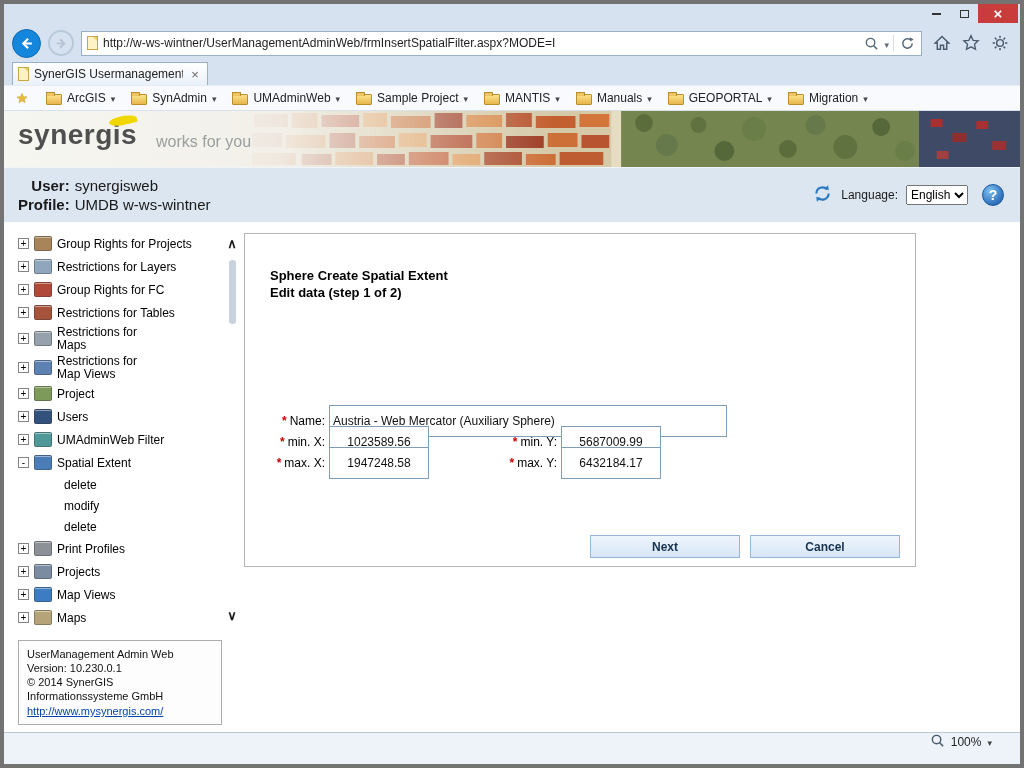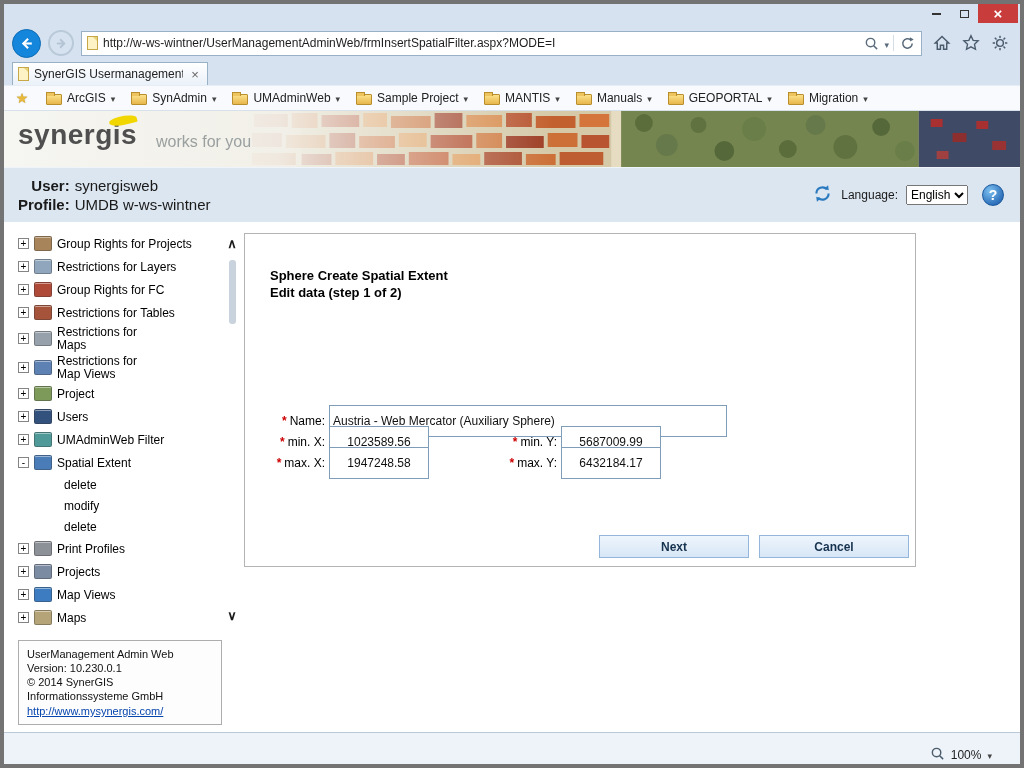--- a/index.html
+++ b/index.html
@@ -89,25 +89,25 @@
   .main-panel { position:relative; width:672px; height:334px; border:1px solid #b4b4b4; background:#fff; margin-left:4px; margin-top:1px; }
   .wizard-title { padding:33px 0 0 25px; font-size:13px; font-weight:bold; line-height:17px; color:#000; }
   .wizard-form { margin-top:110px; font-size:12px; color:#000; }
   .frow { display:flex; align-items:center; margin-bottom:2px; height:19px; }
   .flabel { width:84px; text-align:right; padding-right:4px; white-space:nowrap; }
   .flabel2 { width:132px; }
   .req { color:#cc0000; font-weight:bold; margin-right:3px; }
   .finput { height:32px; border:1px solid #7f9db9; font-size:12px; font-family:inherit; padding:0 3px; color:#111; background:#fff; }
   .name-input { width:398px; }
   .coord-input { width:100px;text-align:center; }
-  .wizard-buttons { position:absolute; right:6px; bottom:8px; display:flex; gap:10px;padding-left:32px; }
+  .wizard-buttons { position:absolute; right:15px; bottom:8px; display:flex; gap:10px;padding-left:32px; }
   .wiz-btn { width:150px; height:23px; background:linear-gradient(#eef5fc,#d7e6f6); border:1px solid #94b6da; font-weight:bold; font-size:12px; color:#16324f; font-family:inherit; cursor:default; }
 
   
-  .statusbar { height:32px; background:#eef3f9; border-top:1px solid #bac8d8; display:flex; align-items:flex-end; justify-content:flex-end; padding-right:28px; flex:0 0 auto; }
+  .statusbar { height:32px; background:#eef3f9; border-top:1px solid #bac8d8; display:flex; align-items:flex-start; justify-content:flex-end; padding-right:28px; flex:0 0 auto; }
   .zoom-ctl { display:flex; align-items:center; gap:6px; font-size:12px; color:#222; }
   .z-caret::before { content:"▾"; font-size:9px; color:#444; }
 </style>
 </head>
 <body>
 
 <div id="screen">
 
   <div class="titlebar">
     <div class="win-btn">

